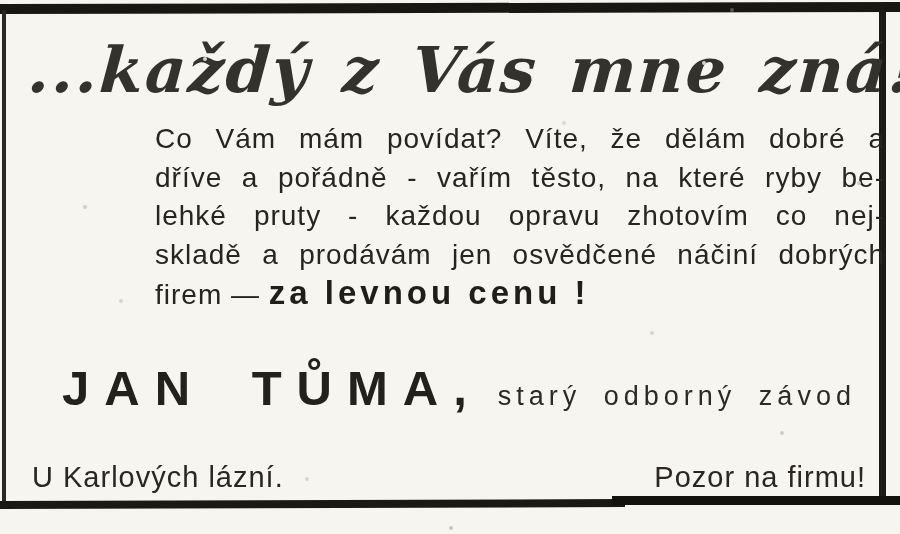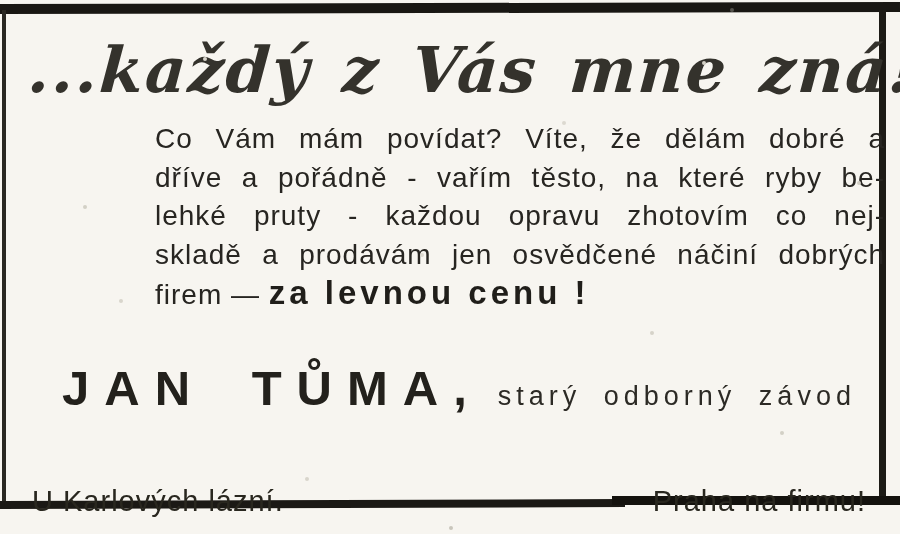--- a/index.html
+++ b/index.html
@@ -90,21 +90,21 @@
   .address {
     position: absolute; left: 32px; top: 424px;
     font-size: 32px; font-weight: bold;
     letter-spacing: 2px; word-spacing: 4px;
     color: #262420;
     white-space: nowrap;
   }
   
   .footer-row {
     position: absolute; left: 32px; top: 461px; width: 834px;
-    display: flex; justify-content: space-between; align-items: baseline; margin-top: 24px;
+    display: flex; justify-content: space-between; align-items: baseline;
   }
   .footer-left, .footer-right {
     font-size: 29px;
     letter-spacing: 1px;
     color: #29271f;
   }
   
   .noise {
     position: absolute; left: 0; top: 0; width: 2px; height: 2px;
     background: transparent; border-radius: 50%;
@@ -141,18 +141,18 @@
   </div>
 
   <div class="owner-row">
     <span class="owner-name">JAN TŮMA,</span>
     <span class="owner-desc">starý odborný závod</span>
   </div>
 
 
   <div class="footer-row">
     <span class="footer-left">U Karlových lázní.</span>
-    <span class="footer-right">Praha na firmu!</span>
+    <span class="footer-right">Pozor na firmu!</span>
   </div>
 
   <div class="noise"></div>
 
 </div>
 
 </body></html>

